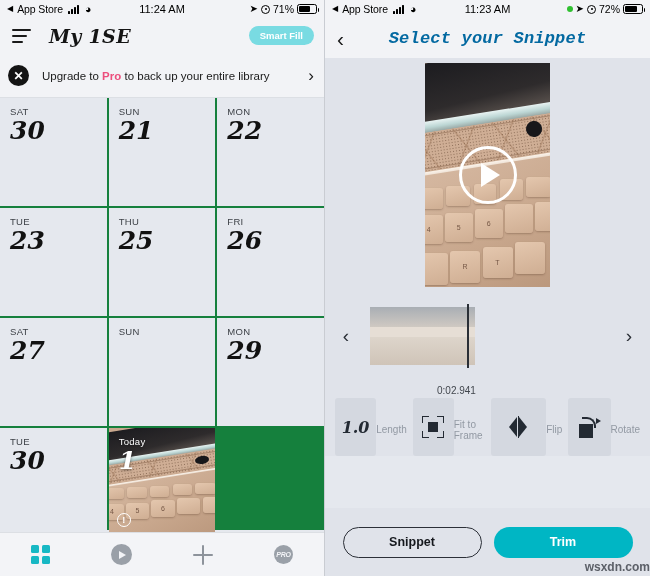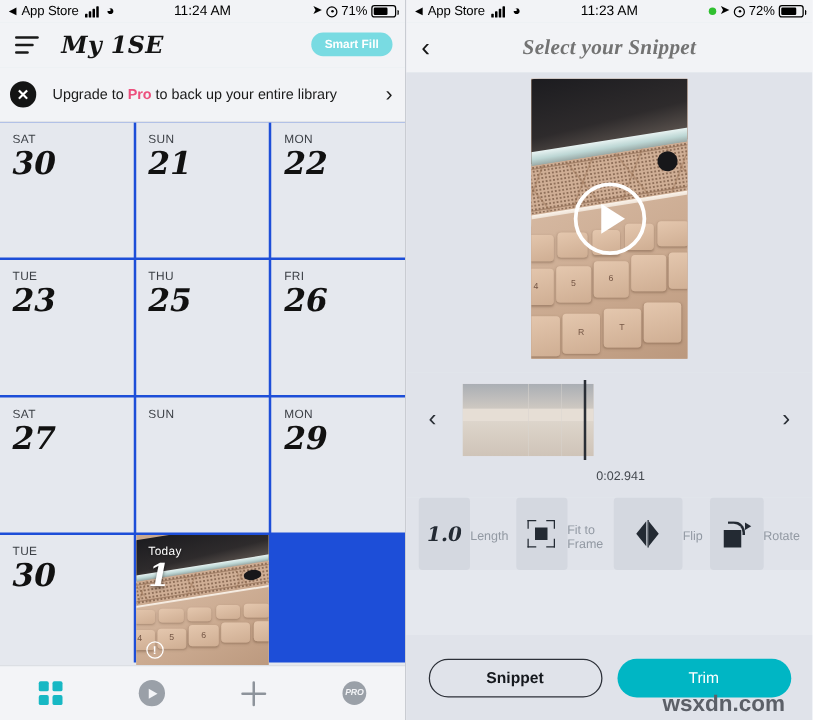--- a/index.html
+++ b/index.html
@@ -117,21 +117,21 @@
     margin-left: auto; font-size: 17px; color: #1a1a1a; font-weight: 300;
     line-height: 1; cursor: pointer;
   }
 
   
   .calendar {
     display: grid;
     grid-template-columns: repeat(3, 1fr);
     grid-auto-rows: 108px;
     gap: 2px;
-    background: #1d4ed8;
+    background: #15803d;
     height: 432px;
   }
   .daycell {
     background: #e5e8ee;
     position: relative;
     padding: 8px 0 0 10px;
     overflow: hidden;
     cursor: pointer;
   }
   .dow { font-size: 9.5px; color: #3b3f45; letter-spacing: .3px; }
@@ -252,23 +252,23 @@
   .navbar2 {
     height: 40px; background: #f2f3f6;
     display: flex; align-items: center; justify-content: center;
     position: relative;
   }
   .backchev {
     position: absolute; left: 12px; top: 50%; transform: translateY(-50%);
     font-size: 21px; color: #141414; font-weight: 300; line-height: 1; cursor: pointer;
   }
   .nav2-title {
-    font-family: Liberation Serif, serif;
+    font-family: Liberation Mono, monospace;
     font-weight: bold; font-style: italic;
-    font-size: 17px; color: #737373; letter-spacing: .2px;
+    font-size: 17px; color: #0369a1; letter-spacing: .2px;
   }
 
   
   .videostage {
     height: 240px; background: #e0e3ea;
     display: flex; align-items: flex-start; justify-content: center;
     padding-top: 5px;
     position: relative;
   }
   .videoframe {
@@ -311,22 +311,22 @@
   .fcell { flex: 1; position: relative; overflow: hidden; background: #d8d2cb; }
   .fcell .mini { position: absolute; inset: 0; }
   .mini-top { position: absolute; left: 0; right: 0; top: 0; height: 34%; background: linear-gradient(180deg,#a9aeb4 0%, #cfc9c2 100%); }
   .mini-band { position: absolute; left: 0; right: 0; top: 34%; height: 18%; background: #e6ded5; }
   .mini-bot { position: absolute; left: 0; right: 0; top: 52%; bottom: 0; background: linear-gradient(180deg,#ddd5cb 0%, #cfc4b8 100%); }
   .playhead {
     position: absolute; left: 100px; top: 0; width: 1.5px; height: 64px;
     background: #2a2f36;
   }
   .time-label {
-    position: absolute; left: 70px; top: 72px;
-    font-size: 10px; color: #42474e; margin-left: 40px;
+    position: absolute; left: 70px; top: 81px;
+    font-size: 10px; color: #42474e;
   }
 
   
   .tools {
     display: flex; gap: 6px; padding: 0 10px;
     background: #e0e3ea;
   }
   .tool { flex: 1; display: flex; flex-direction: row; align-items: center; cursor: pointer; }
   .tool-box {
     width: 100%; height: 58px; background: #d4d8e0; border-radius: 3px;
@@ -386,26 +386,26 @@
   }
   .btn-outline {
     width: 139px; height: 31px; border-radius: 16px;
     border: 1.4px solid #2c3038; background: transparent;
     font-size: 12.5px; font-weight: bold; color: #15181d;
     cursor: pointer; font-family: "Liberation Sans", sans-serif;
   }
   .btn-primary {
     width: 139px; height: 31px; border-radius: 16px;
     border: none; background: #00b6c4; color: #ffffff;
-    font-size: 12.5px; font-weight: normal;
+    font-size: 12.5px; font-weight: bold;
     cursor: pointer; font-family: "Liberation Sans", sans-serif;
   }
   .watermark {
-    position: absolute; right: 22px; bottom: 2px;
-    font-size: 18px; color: #5c6068; font-weight: bold; text-align: right;
+    position: absolute; right: 0; bottom: 2px;
+    font-size: 12px; color: #5c6068; font-weight: bold; text-align: right;
   }
 </style>
 </head>
 <body>
 
 <div class="screens">
 
   <div class="phone">
 
     <div class="statusbar">

